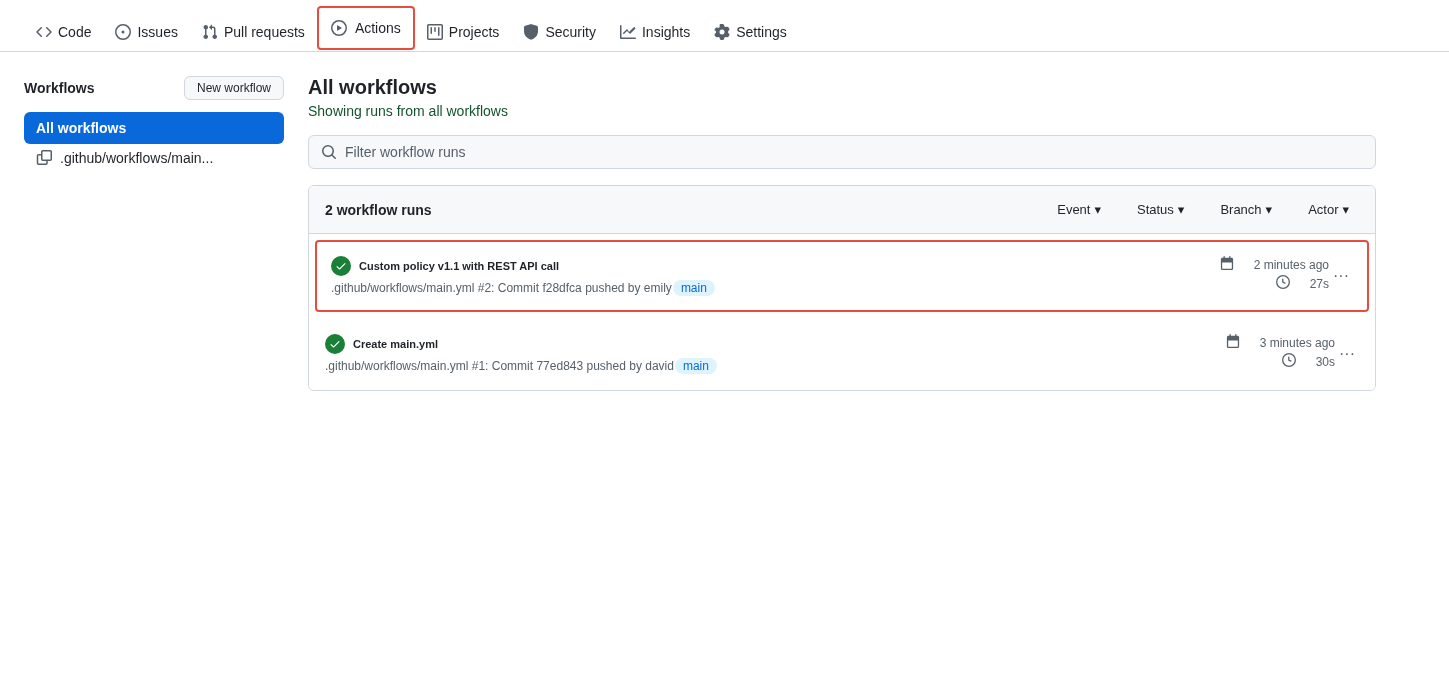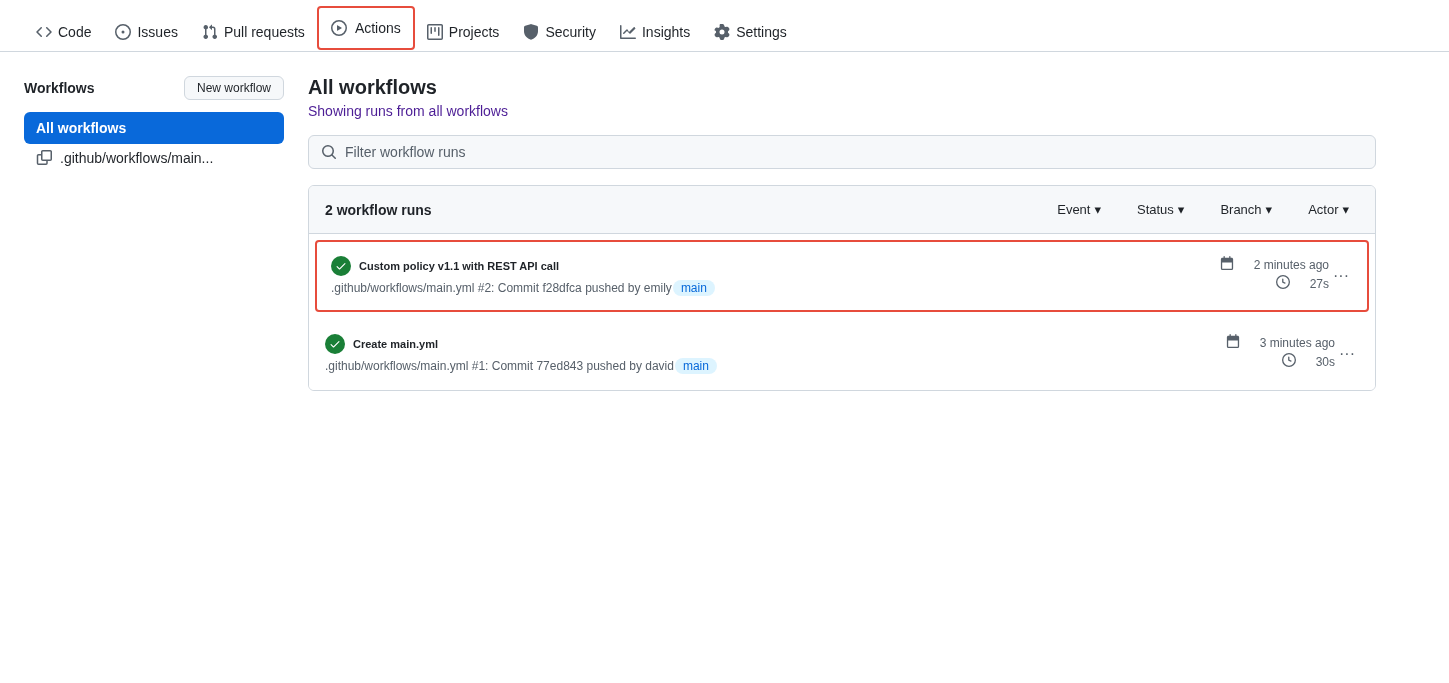--- a/index.html
+++ b/index.html
@@ -109,21 +109,21 @@
     .main-content {
       flex: 1;
     }
     .page-title {
       font-size: 20px;
       font-weight: 600;
       margin-bottom: 4px;
     }
     .page-subtitle {
       font-size: 14px;
-      color: #4c1d95;
+      color: #14532d;
       margin-bottom: 16px;
     }
     .filter-bar {
       display: flex;
       align-items: center;
       border: 1px solid #d0d7de;
       border-radius: 6px;
       padding: 8px 12px;
       gap: 8px;
       margin-bottom: 16px;

